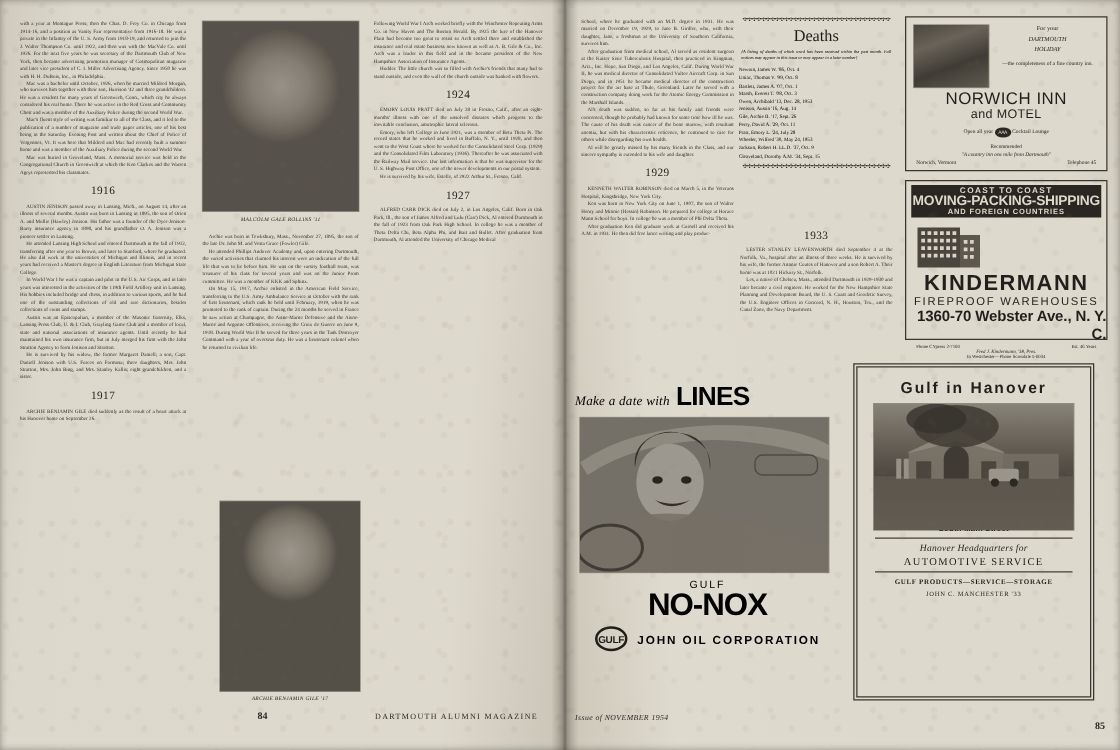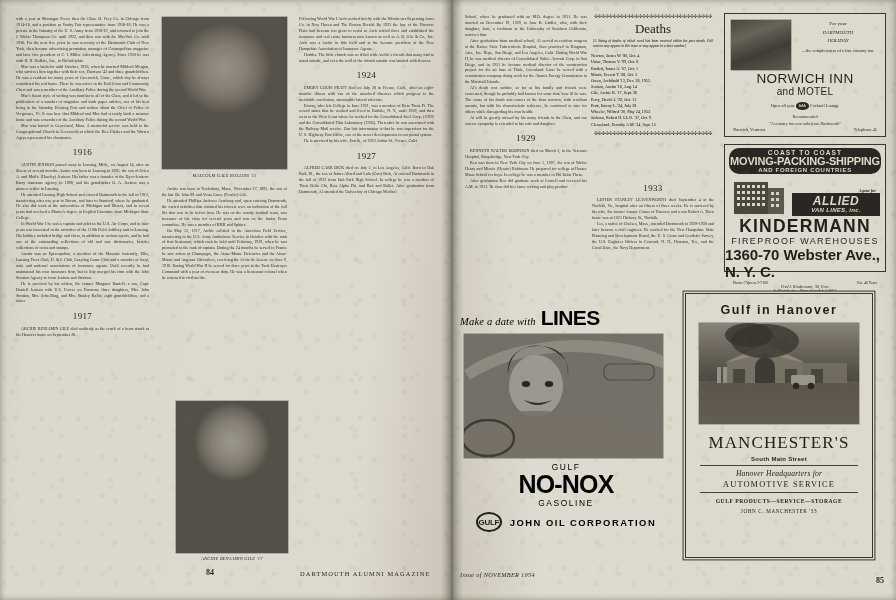--- a/index.html
+++ b/index.html
@@ -96,30 +96,30 @@
   .norwich-sub{font-family:"Liberation Sans", sans-serif;font-size:10px;
      text-align:center;letter-spacing:.3px;}
   .norwich-rt{font-size:5px;line-height:1.7;text-align:center;color:#262420;}
   .aaa{display:inline-block;width:13px;height:7.5px;border-radius:50%;
        background:#2b2823;color:#ddd9cd;font-size:4px;line-height:7.5px;
        text-align:center;font-family:"Liberation Sans", sans-serif;
        letter-spacing:-.3px;vertical-align:middle;}
 
   
   .kd-bar{background:#2a2722;color:#ded9cd;text-align:center;
-     font-family:"Liberation Sans", sans-serif;font-weight:700;border-radius:10px;}
+     font-family:"Liberation Sans", sans-serif;font-weight:700;}
   .kd-l1{font-size:6.6px;letter-spacing:1.1px;padding:1px 0 0;}
   .kd-l2{font-size:11px;letter-spacing:-.2px;line-height:1.02;}
   .kd-l3{font-size:6px;letter-spacing:.7px;padding:0 0 1px;}
   .kd-name{font-family:"Liberation Sans", sans-serif;font-weight:700;
      font-size:17.5px;text-align:center;letter-spacing:1.2px;line-height:1;}
   .kd-ware{font-family:"Liberation Sans", sans-serif;
      font-size:9px;text-align:center;letter-spacing:1.4px;}
   .kd-addr{font-family:"Liberation Sans", sans-serif;font-weight:700;
-     font-size:15px;text-align:left;letter-spacing:-.1px;}
+     font-size:12px;text-align:right;letter-spacing:-.1px;}
   .allied{background:#2a2722;color:#ded9cd;text-align:center;
      font-family:"Liberation Sans", sans-serif;font-style:italic;font-weight:700;}
 
   
   .gulf-hook{font-style:italic;font-size:10.5px;letter-spacing:.2px;}
   .gulf-power{font-family:"Liberation Sans", sans-serif;font-weight:700;
      font-size:21px;letter-spacing:-.6px;}
   .gulf-word{font-family:"Liberation Sans", sans-serif;font-size:8.4px;
      text-align:center;letter-spacing:1.6px;}
   .gulf-nonox{font-family:"Liberation Sans", sans-serif;font-weight:700;
@@ -309,27 +309,20 @@
             <rect x="27" y="27" width="3" height="3"></rect>
               <rect x="32" y="27" width="3" height="3"></rect>
             <rect x="41" y="16" width="3" height="3"></rect>
               <rect x="46" y="16" width="3" height="3"></rect>
             <rect x="41" y="22" width="3" height="3"></rect>
               <rect x="46" y="22" width="3" height="3"></rect>
             <rect x="41" y="28" width="3" height="3"></rect>
               <rect x="46" y="28" width="3" height="3"></rect>
           </g>
         </svg>
-        <div style="flex:1;padding-left:4px;">
-          <div style="text-align:right;font-size:4.4px;font-style:italic;font-weight:700;padding-right:4px;">Agent for</div>
-          <div class="allied" style="padding:2px 0 3px;">
-            <div style="font-size:12px;letter-spacing:.5px;line-height:1;">ALLIED</div>
-            <div style="font-size:6px;letter-spacing:.3px;line-height:1;">VAN LINES, inc.</div>
-          </div>
-        </div>
       </div>
       <div class="kd-name" style="margin-top:2px;">KINDERMANN</div>
       <div class="kd-ware">FIREPROOF WAREHOUSES</div>
       <div class="kd-addr">1360-70 Webster Ave., N. Y. C.</div>
       <div style="display:flex;justify-content:space-between;font-size:3.8px;padding:1px 8px 0;">
         <span>Phone CYpress 2-7100</span>
         <span>Est. 46 Years</span>
       </div>
       <div class="it" style="text-align:center;font-size:3.9px;font-style:italic;">Fred J. Kindermann, '38, Pres.</div>
       <div style="text-align:center;font-size:3.8px;">In Westchester—Phone Scarsdale 5-0034</div>
@@ -350,21 +343,20 @@
           <ellipse cx="62" cy="50" rx="4.2" ry="3" fill="#2b2823"></ellipse>
           <ellipse cx="85" cy="50" rx="4.2" ry="3" fill="#2b2823"></ellipse>
           <path d="M60 66 Q73 76 88 66 Q74 72 60 66Z" fill="#3a332c"></path>
           <path d="M0 96 Q35 72 92 78 Q150 84 199 104 L199 124 L0 124Z" fill="#9e978a" opacity=".85"></path>
           <ellipse cx="24" cy="104" rx="26" ry="18" fill="none" stroke="#3d3932" stroke-width="2.4" opacity=".85"></ellipse>
         </svg>
         <div class="halftone"></div>
       </div>
       <div class="gulf-word" style="margin-top:4px;">GULF</div>
       <div class="gulf-nonox">NO-NOX</div>
-      <div class="gulf-word" style="margin-top:1px;">GASOLINE</div>
       <div style="display:flex;align-items:center;justify-content:center;margin-top:4px;">
         <div class="gulf-disc">GULF</div>
         <div class="gulf-corp" style="margin-left:8px;">JOHN OIL CORPORATION</div>
       </div>
     </div>
 
     <div class="ad double" style="left:234px;top:294px;width:186px;height:263px;">
       <div class="mc-top" style="margin-top:9px;">Gulf in Hanover</div>
       <div class="photo" id="photo-station" style="position:relative;left:13px;top:6px;width:160px;height:101px;">
         <div class="tone"></div>
@@ -380,21 +372,20 @@
           <ellipse cx="66" cy="18" rx="34" ry="17" fill="#4a463d" opacity=".85"></ellipse>
           <ellipse cx="50" cy="12" rx="24" ry="12" fill="#3f3b34" opacity=".8"></ellipse>
           <rect x="92" y="52" width="24" height="10" rx="2" fill="#d3cdbf"></rect>
           <circle cx="97" cy="63" r="3.3" fill="#302d27"></circle>
           <circle cx="112" cy="63" r="3.3" fill="#302d27"></circle>
           <rect x="18" y="44" width="4" height="16" fill="#cfc9bb"></rect>
           <rect x="24" y="44" width="4" height="16" fill="#cfc9bb"></rect>
         </svg>
         <div class="halftone"></div>
       </div>
-      <div class="mc-name" style="margin-top:15px;">MANCHESTER'S</div>
       <div class="mc-street" style="margin-top:3px;">South Main Street</div>
       <hr class="mc-hr">
       <div class="mc-it">Hanover Headquarters for</div>
       <div class="mc-auto" style="margin-top:2px;">AUTOMOTIVE SERVICE</div>
       <hr class="mc-hr">
       <div class="mc-prod" style="margin-top:5px;">GULF PRODUCTS—SERVICE—STORAGE</div>
       <div class="mc-john" style="margin-top:4px;">JOHN C. MANCHESTER '33</div>
     </div>
 
     <div class="issue" style="left:8px;top:571px;">Issue of NOVEMBER 1954</div>

